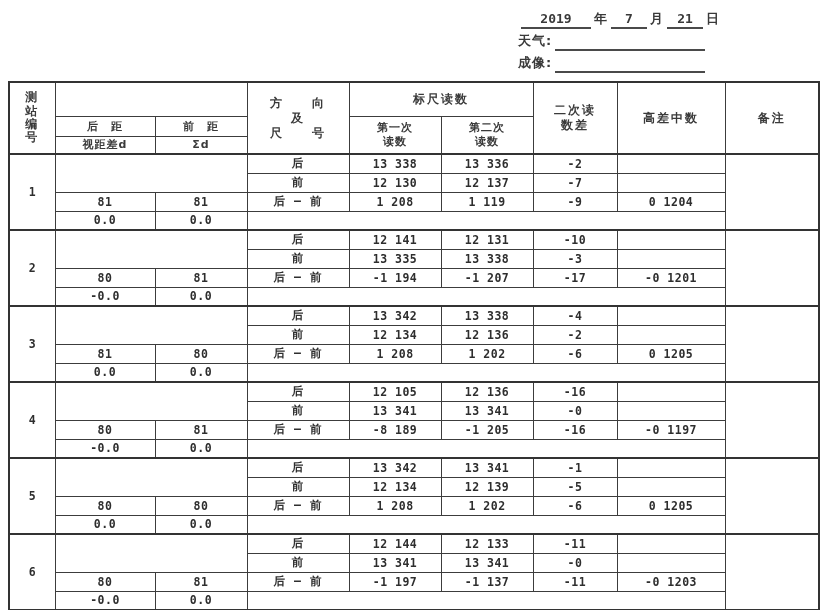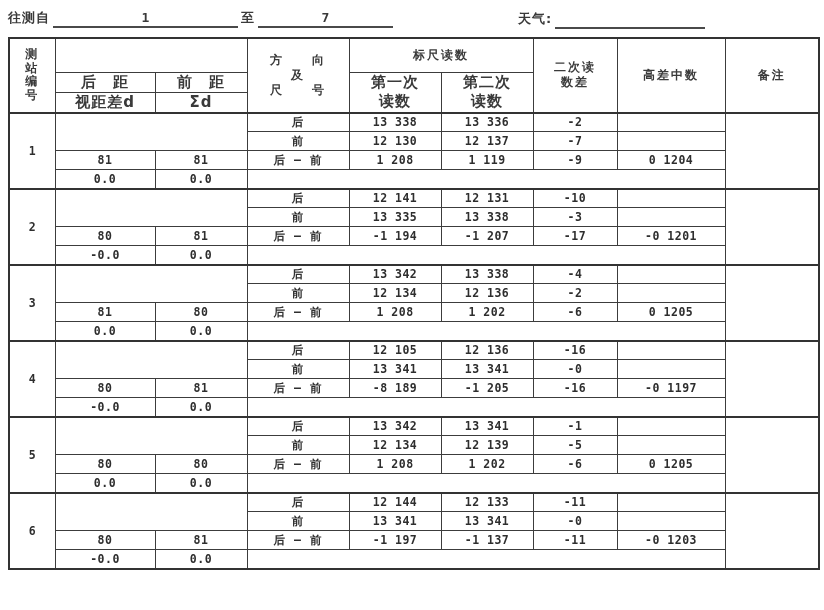--- a/index.html
+++ b/index.html
@@ -35,42 +35,45 @@
     font-family:"DejaVu Sans Mono",monospace;
     font-size:11.5px;color:#2e2e2e;overflow:hidden;
   }
   table.sheet th{
     font-family:"DejaVu Sans",sans-serif;font-weight:bold;font-size:12px;
     letter-spacing:2px;color:#3a3a3a;
   }
   .pre{white-space:pre-line;line-height:1.25;}
   .vtext{white-space:pre-line;line-height:1.12;font-size:12px;letter-spacing:0;}
   tr.h1{height:34px;} tr.h2{height:20px;} tr.h3{height:18px;}
-  tr.h2 th,tr.h3 th{font-size:15px;letter-spacing:1px;}
+  tr.h2 th,tr.h3 th{font-size:11px;letter-spacing:1px;}
   th.top-align{vertical-align:top;padding-top:5px;}
   tbody.blk tr{height:19px;}
   tbody.blk > tr:first-child > td{border-top:2px solid #333;}
   td.station{vertical-align:top;padding-top:5px;font-family:"DejaVu Sans Mono",monospace;font-weight:bold;font-size:12px;}
   td.dirc{font-family:"DejaVu Sans",sans-serif;font-weight:bold;font-size:11.5px;letter-spacing:1px;}
   td.num{font-weight:bold;letter-spacing:0.5px;}
 </style>
 </head>
 <body>
 
 <div class="page">
 
   <div class="form-top">
     <div class="left-col">
-      <div class="form-line">
-        <span class="lbl">往测自</span><span class="blank w185"><span>1</span></span><span class="lbl">至</span><span class="blank w135"><span>7</span></span>
-      </div>
     </div>
     <div class="right-col">
       <div class="form-line">
+        <span class="blank w70"><span>2019</span></span><span class="lbl">年</span><span class="blank w36"><span>7</span></span><span class="lbl">月</span><span class="blank w36"><span>21</span></span><span class="lbl">日</span>
+      </div>
+      <div class="form-line">
         <span class="lbl">天气:</span><span class="blank w150"><span></span></span>
+      </div>
+      <div class="form-line">
+        <span class="lbl">成像:</span><span class="blank w150"><span></span></span>
       </div>
     </div>
   </div>
 
   <table class="sheet">
     <colgroup>
       <col style="width:46px">
         <col style="width:100px">
         <col style="width:92px">
         <col style="width:102px">

